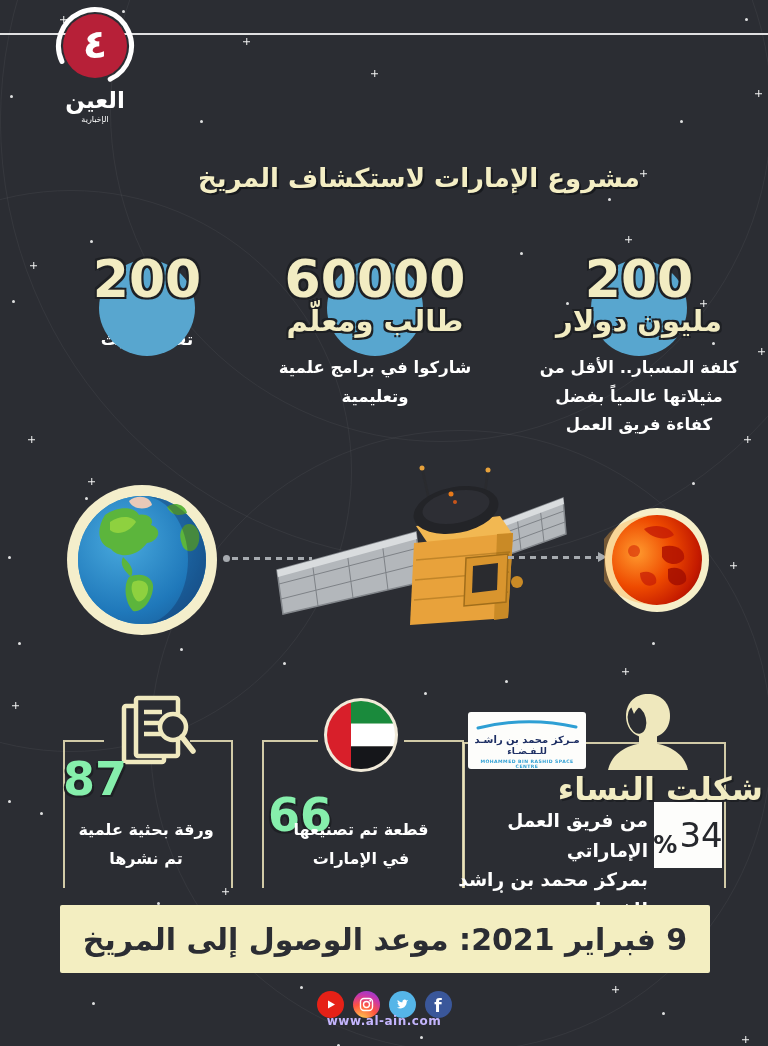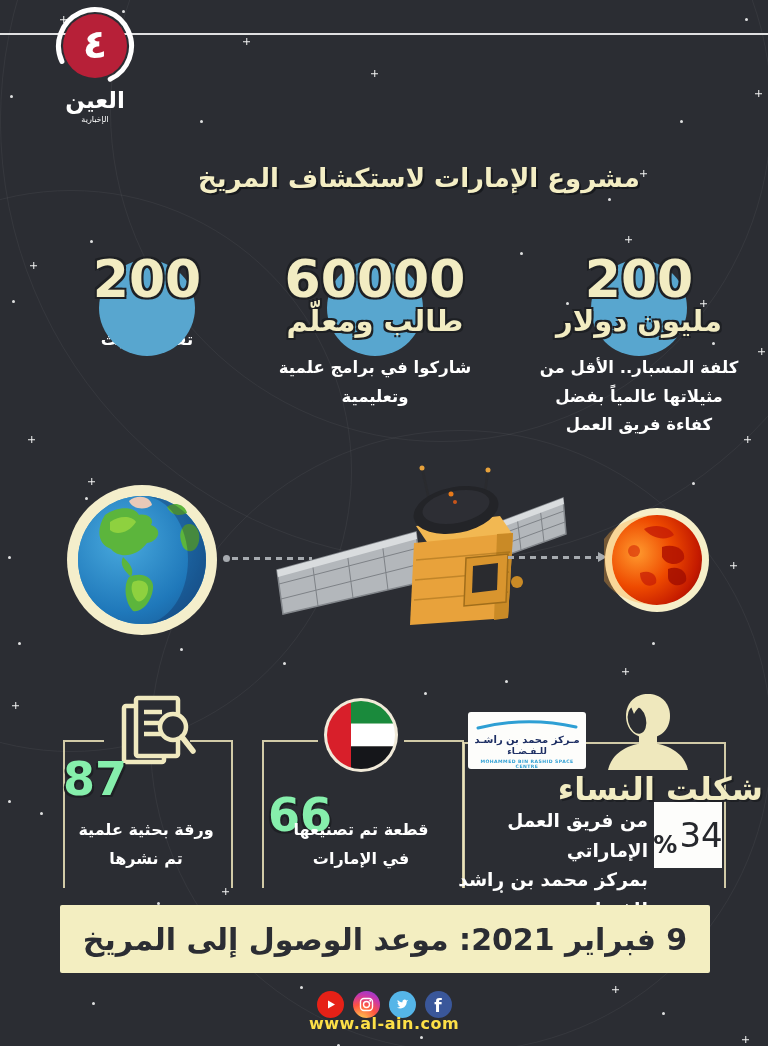--- a/index.html
+++ b/index.html
@@ -79,21 +79,21 @@
   .banner .txt{font-size:30px;font-weight:bold;color:#2b2d33;}
 
   
   .social-row{position:absolute;left:0;right:0;top:991px;display:flex;justify-content:center;gap:9px;z-index:4;}
   .social{width:27px;height:27px;border-radius:50%;display:flex;align-items:center;justify-content:center;cursor:pointer;}
   .social.youtube{background:#e62117;}
   .social.instagram{background:radial-gradient(circle at 30% 110%,#ffdb54,#ff543e 45%,#c837ab 72%,#7b3fe4);}
   .social.twitter{background:#55b5e8;}
   .social.facebook{background:#3a579a;}
   .social .fb-f{color:#fff;font-weight:bold;font-size:17px;line-height:1;margin-top:3px;}
-  .website{position:absolute;left:0;right:0;top:1014px;text-align:center;color:#fde047;font-size:16px;font-weight:bold;letter-spacing:.5px;z-index:4;}
+  .website{position:absolute;left:0;right:0;top:1014px;text-align:center;color:#c4b5fd;font-size:12px;font-weight:bold;letter-spacing:.5px;z-index:4;}
 </style>
 </head>
 <body>
 
 <div id="stage">
 
   <div class="arc" style="left:110px;top:-220px;width:660px;height:660px;"></div>
   <div class="arc" style="left:0px;top:-320px;width:880px;height:880px;"></div>
   <div class="arc" style="left:-210px;top:190px;width:560px;height:560px;"></div>
   <div class="arc" style="left:150px;top:430px;width:620px;height:620px;"></div>

